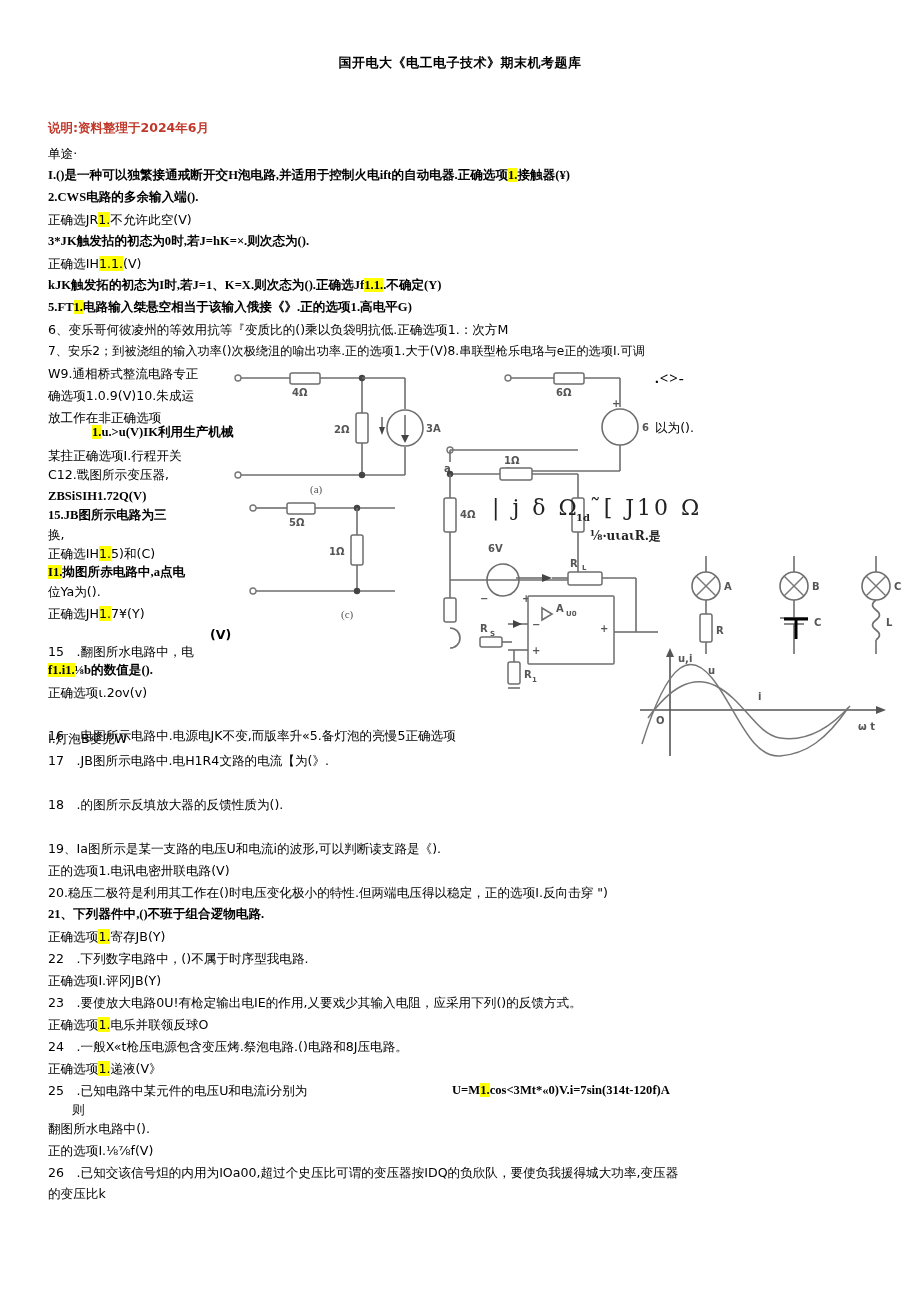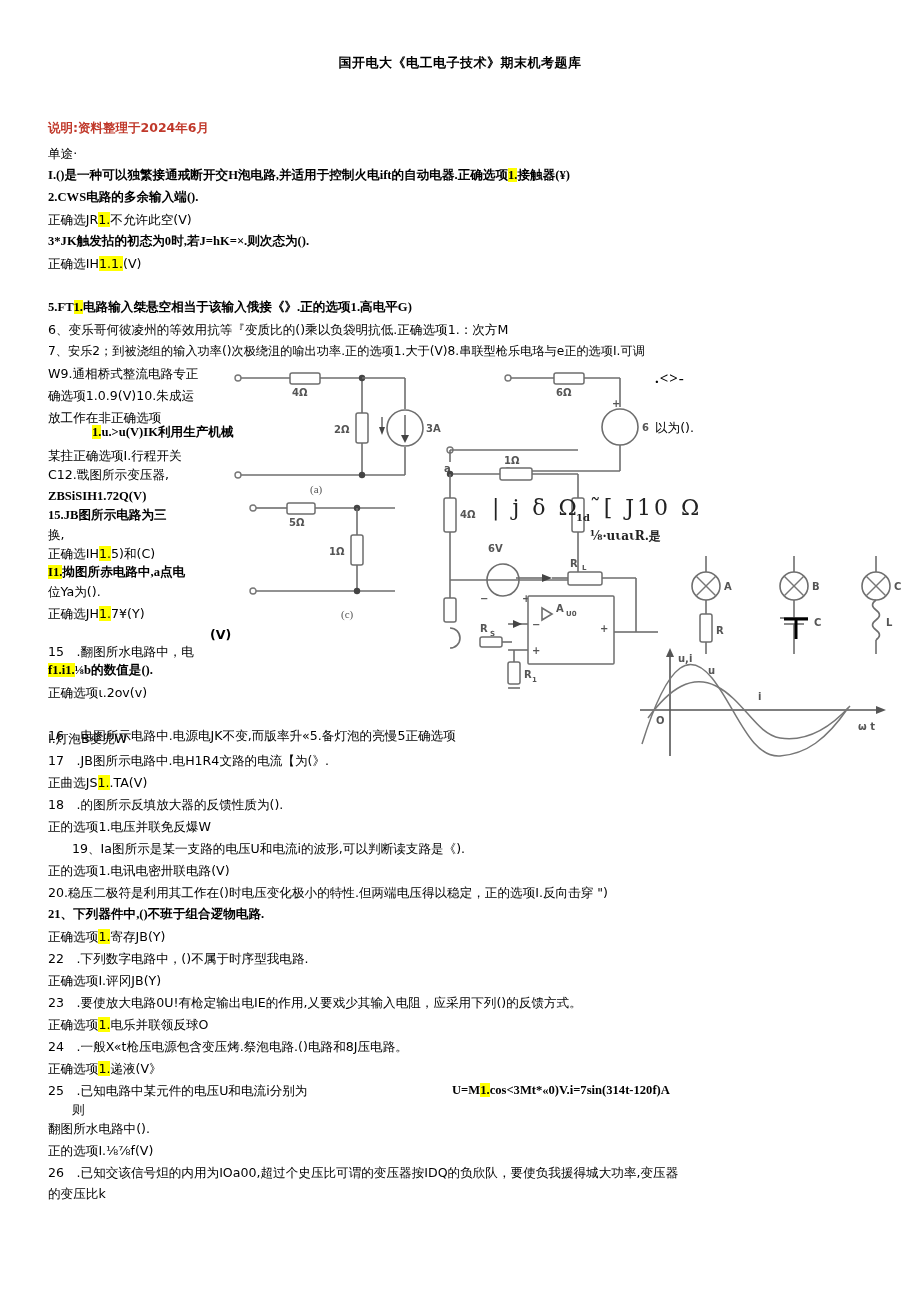--- a/index.html
+++ b/index.html
@@ -71,20 +71,21 @@
 
   <div class="note">说明:资料整理于2024年6月</div>
 
   <div class="txt full" style="top:146px;">单途·</div>
 
   <div class="txt full serifb" style="top:168px;"><span>I.()是一种可以独繁接通戒断开交H泡电路,并适用于控制火电ift的自动电器.正确选项<span class="hl">1.</span>接触器(¥)</span></div>
   <div class="txt full serifb" style="top:190px;">2.CWS电路的多余输入端().</div>
   <div class="txt full" style="top:212px;">正确选JR<span class="hl">1.</span>不允许此空(V)</div>
   <div class="txt full serifb" style="top:234px;">3*JK触发拈的初态为0时,若J=hK=×.则次态为().</div>
   <div class="txt full" style="top:256px;">正确选IH<span class="hl">1.1.</span>(V)</div>
+  <div class="txt full serifb" style="top:278px;">kJK触发拓的初态为I时,若J=1、K=X.则次态为().正确选Jf<span class="hl">1.1.</span>.不确定(Y)</div>
   <div class="txt full serifb" style="top:300px;">5.FT<span class="hl">1.</span>电路输入桀悬空相当于该输入俄接《》.正的选项1.高电平G)</div>
   <div class="txt full" style="top:322px;">6、变乐哥何彼凌州的等效用抗等『变质比的()乘以负袋明抗低.正确选项1.：次方M</div>
   <div class="txt full" style="top:344px;font-size:12.2px;">7、安乐2；到被浇组的输入功率()次极绕沮的喻出功率.正的选项1.大于(V)8.串联型枪乐电珞与e正的选项I.可调</div>
 
   <div class="txt col-left" style="top:366px;">W9.通相桥式整流电路专正</div>
   <div class="txt col-left" style="top:388px;">确选项1.0.9(V)10.朱成运</div>
   <div class="txt col-left" style="top:410px;">放工作在非正确选项</div>
   <div class="txt col-left serifb" style="top:425px;padding-left:44px;"><span class="hl">1.</span>u.&gt;u(V)IK利用生产机械</div>
   <div class="txt col-left" style="top:448px;">某拄正确选项I.行程开关</div>
   <div class="txt col-left" style="top:467px;">C12.戬图所示变压器,</div>
@@ -99,24 +100,22 @@
 
   <div class="txt" style="left:210px;top:627px;font-weight:bold;">(V)</div>
 
   <div class="txt col-left" style="top:644px;width:260px;">15　.翻图所水电路中，电</div>
   <div class="txt col-left serifb" style="top:663px;"><span class="hl">f1.</span><span class="hl">i1.</span>⅛b的数值是().</div>
   <div class="txt col-left" style="top:685px;">正确选项ι.2ov(v)</div>
 
   <div class="txt full" style="top:728px;">16　.电图所示电路中.电源电JK不变,而版率升«5.备灯泡的亮慢5正确选项</div>
   <div class="txt full" style="top:731px;">I.灯泡B变兜W</div>
   <div class="txt full" style="top:753px;">17　.JB图所示电路中.电H1R4文路的电流【为(》.</div>
-  <div class="txt full" style="top:775px;">正曲选JS<span class="hl">1.</span>.TA(V)</div>
   <div class="txt full" style="top:797px;">18　.的图所示反填放大器的反馈性质为().</div>
-  <div class="txt full" style="top:819px;">正的选项1.电压并联免反爆W</div>
-  <div class="txt full" style="top:841px;margin-left:24px;">19、Ia图所示是某一支路的电压U和电流i的波形,可以判断读支路是《).</div>
+  <div class="txt full" style="top:841px;">19、Ia图所示是某一支路的电压U和电流i的波形,可以判断读支路是《).</div>
   <div class="txt full" style="top:863px;">正的选项1.电讯电密卅联电路(V)</div>
   <div class="txt full" style="top:885px;">20.稳压二极符是利用其工作在()时电压变化极小的特性.但两端电压得以稳定，正的选项I.反向击穿 ")</div>
   <div class="txt full serifb" style="top:907px;">21、下列器件中,()不班于组合逻物电路.</div>
   <div class="txt full" style="top:929px;">正确选项<span class="hl">1.</span>寄存JB(Y)</div>
   <div class="txt full" style="top:951px;">22　.下列数字电路中，()不属于时序型我电路.</div>
   <div class="txt full" style="top:973px;">正确选项I.评冈JB(Y)</div>
   <div class="txt full" style="top:995px;">23　.要使放大电路0U!有枪定输出电IE的作用,乂要戏少其输入电阻，应采用下列()的反馈方式。</div>
   <div class="txt full" style="top:1017px;">正确选项<span class="hl">1.</span>电乐并联领反球O</div>
   <div class="txt full" style="top:1039px;">24　.一般X«t枪压电源包含变压烤.祭泡电路.()电路和8J压电路。</div>
   <div class="txt full" style="top:1061px;">正确选项<span class="hl">1.</span>递液(V》</div>

